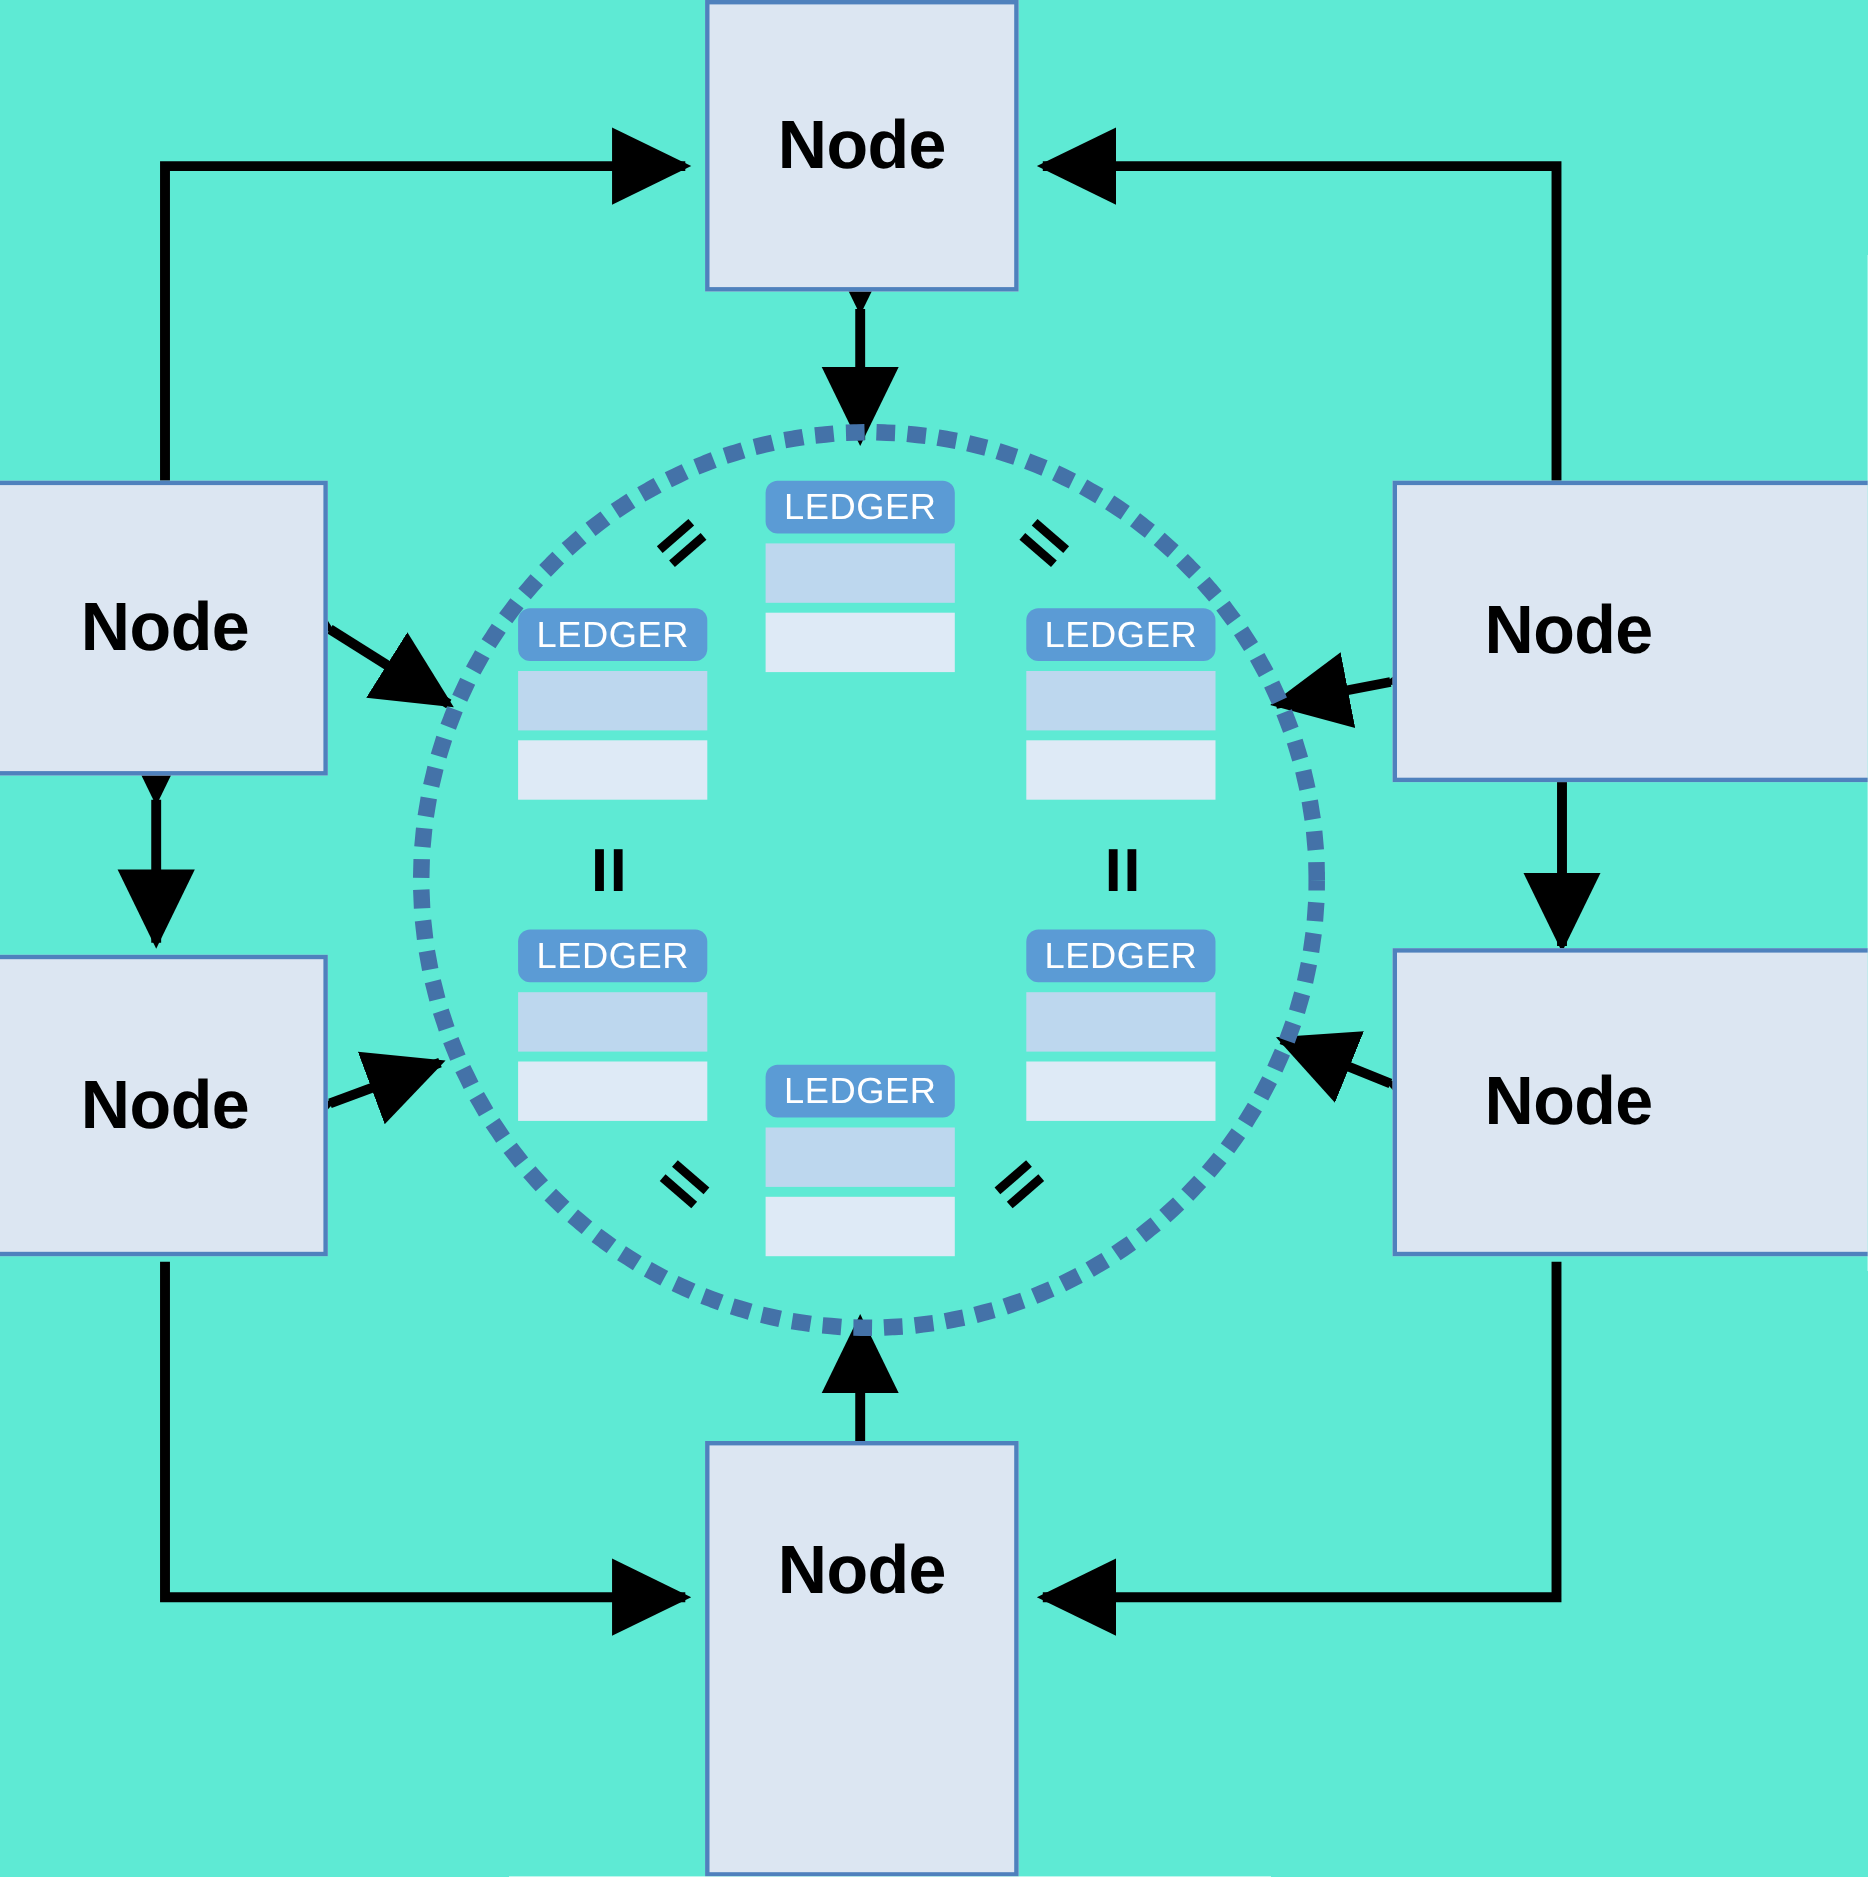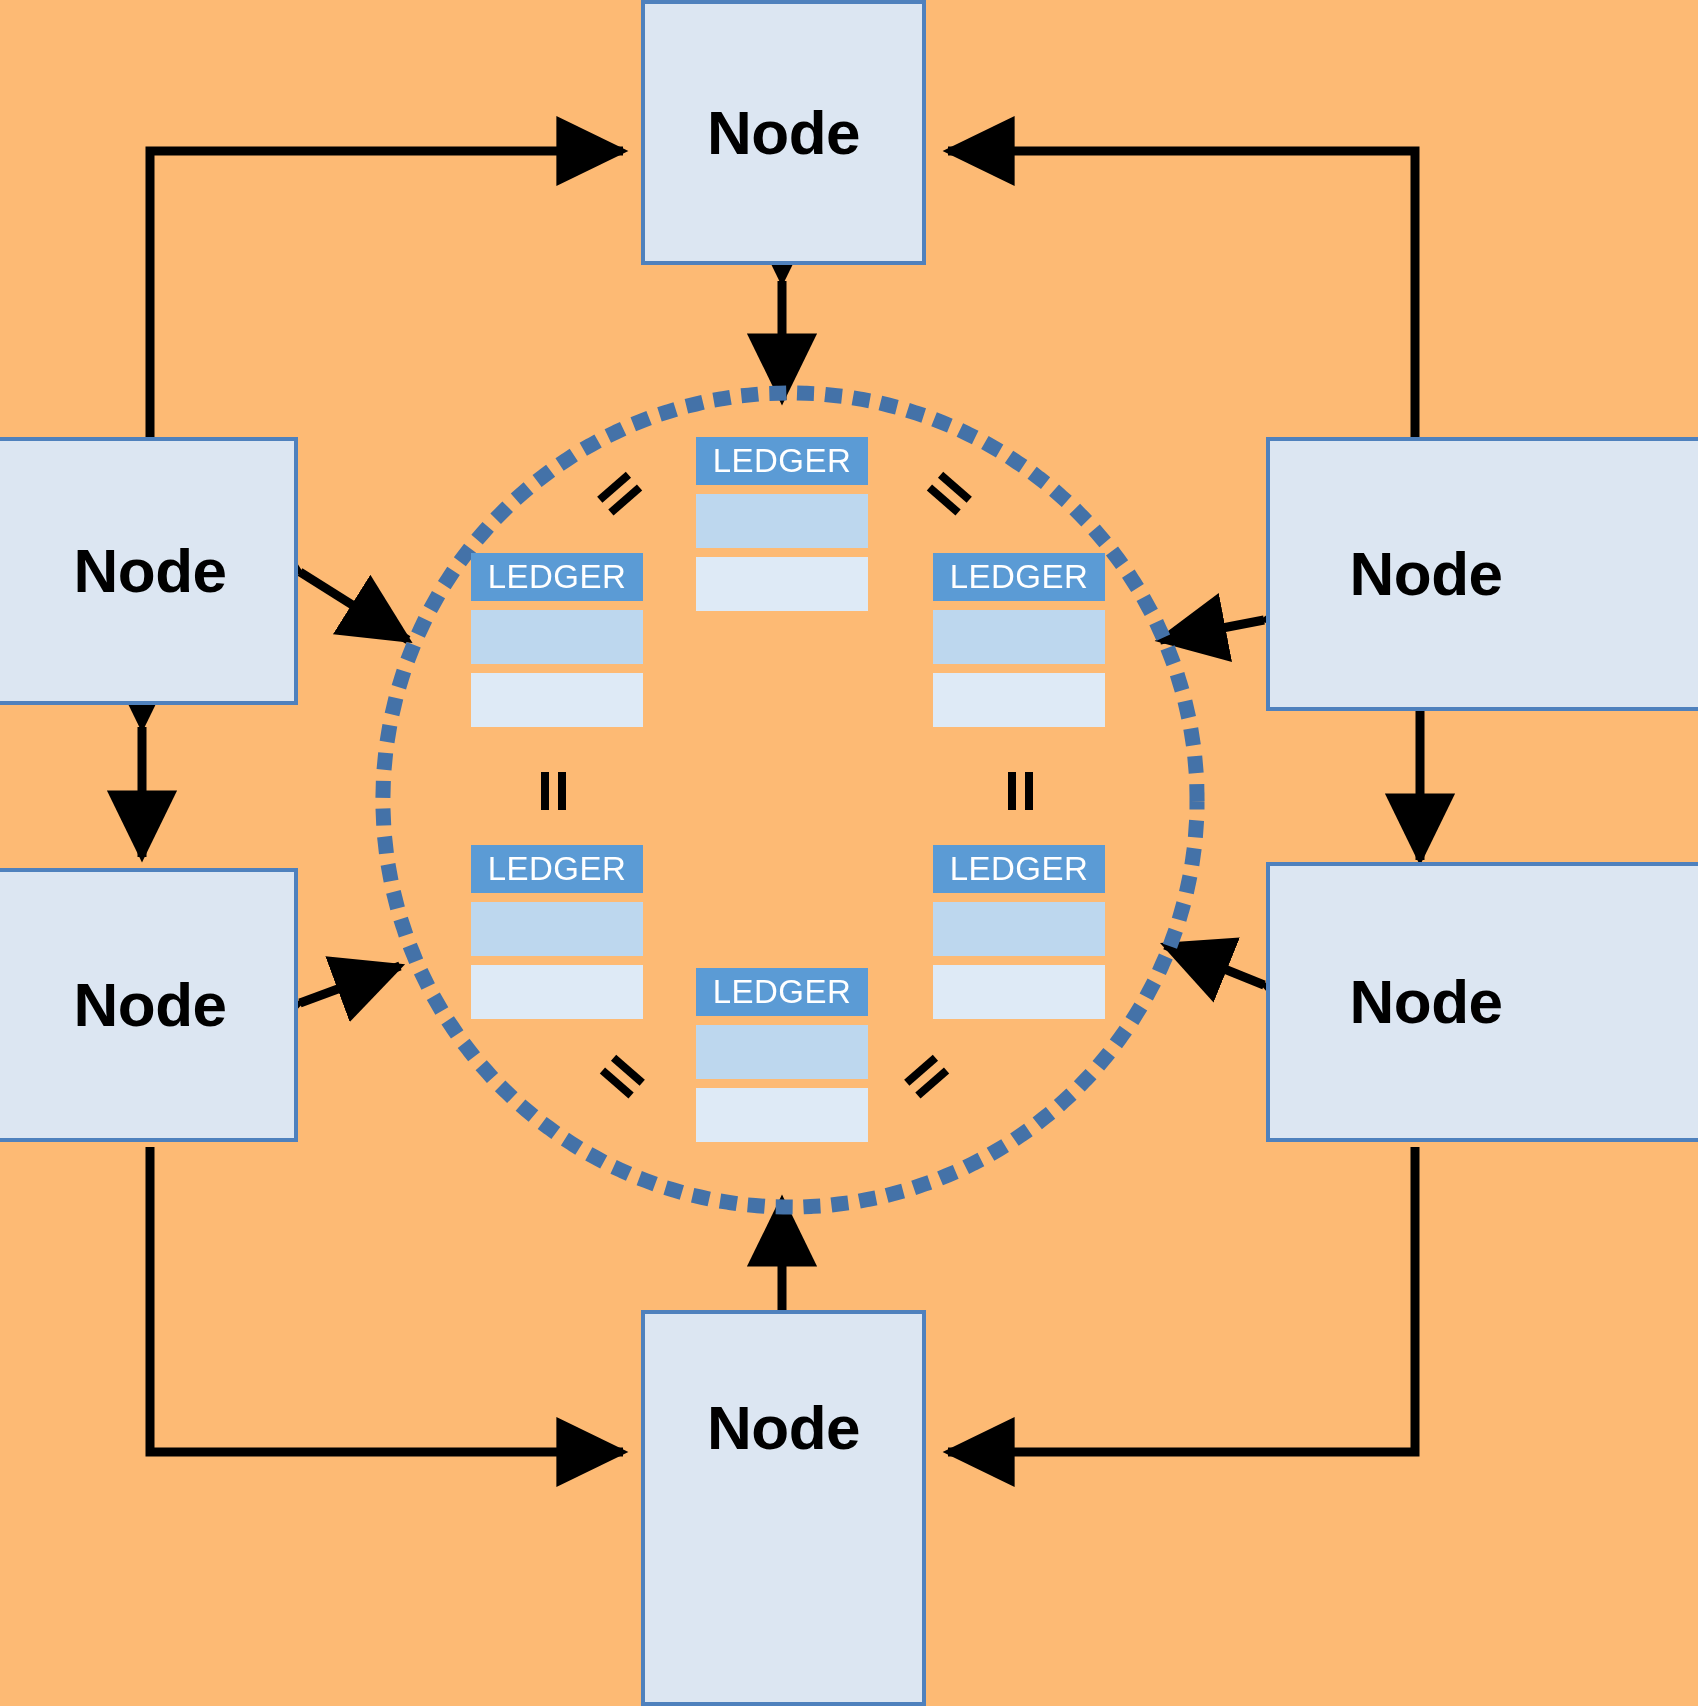--- a/index.html
+++ b/index.html
@@ -7,21 +7,21 @@
     padding: 0;
     background: #ffffff;
   }
   body {
     font-family: "Liberation Sans", sans-serif;
   }
   #stage {
     position: relative;
     width: 1698px;
     height: 1706px;
-    background: #fdba74;
+    background: #5eead4;
     overflow: hidden;
   }
   svg.wires {
     position: absolute;
     left: 0;
     top: 0;
     width: 1698px;
     height: 1706px;
     pointer-events: none;
   }
@@ -55,20 +55,21 @@
     color: #ffffff;
     font-family: "Liberation Sans", sans-serif;
     font-size: 33px;
     letter-spacing: 0.5px;
     text-align: center;
     line-height: 1.38;
     height: 48px;
     display: flex;
     align-items: center;
     justify-content: center;
+    border-radius: 11px;
   }
   .ledger-row1 {
     background: #bdd7ee;
     height: 54px;
     margin-top: 9px;
   }
   .ledger-row2 {
     background: #deeaf6;
     height: 54px;
     margin-top: 9px;

